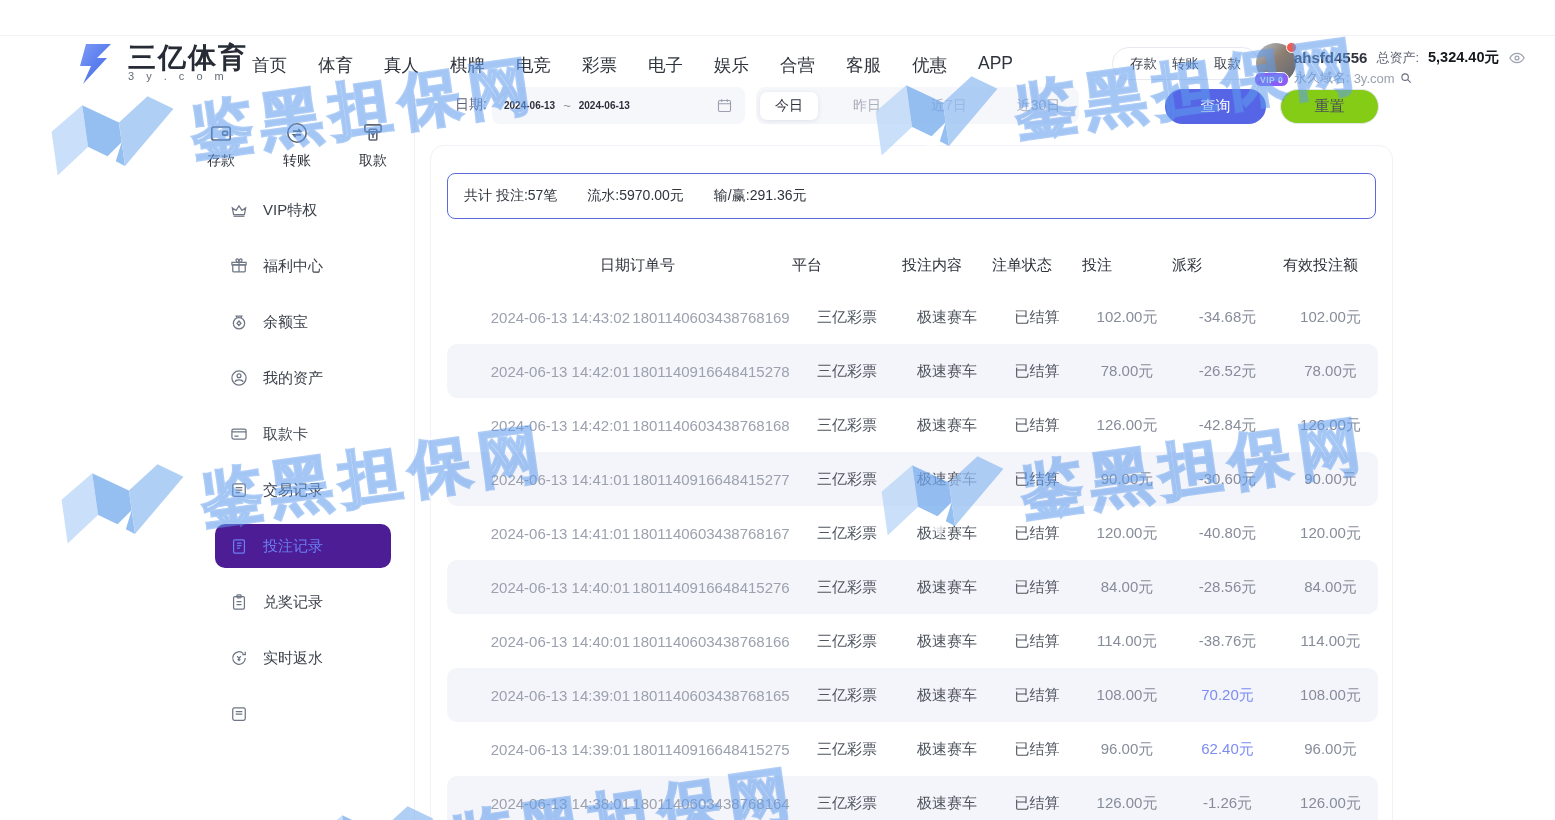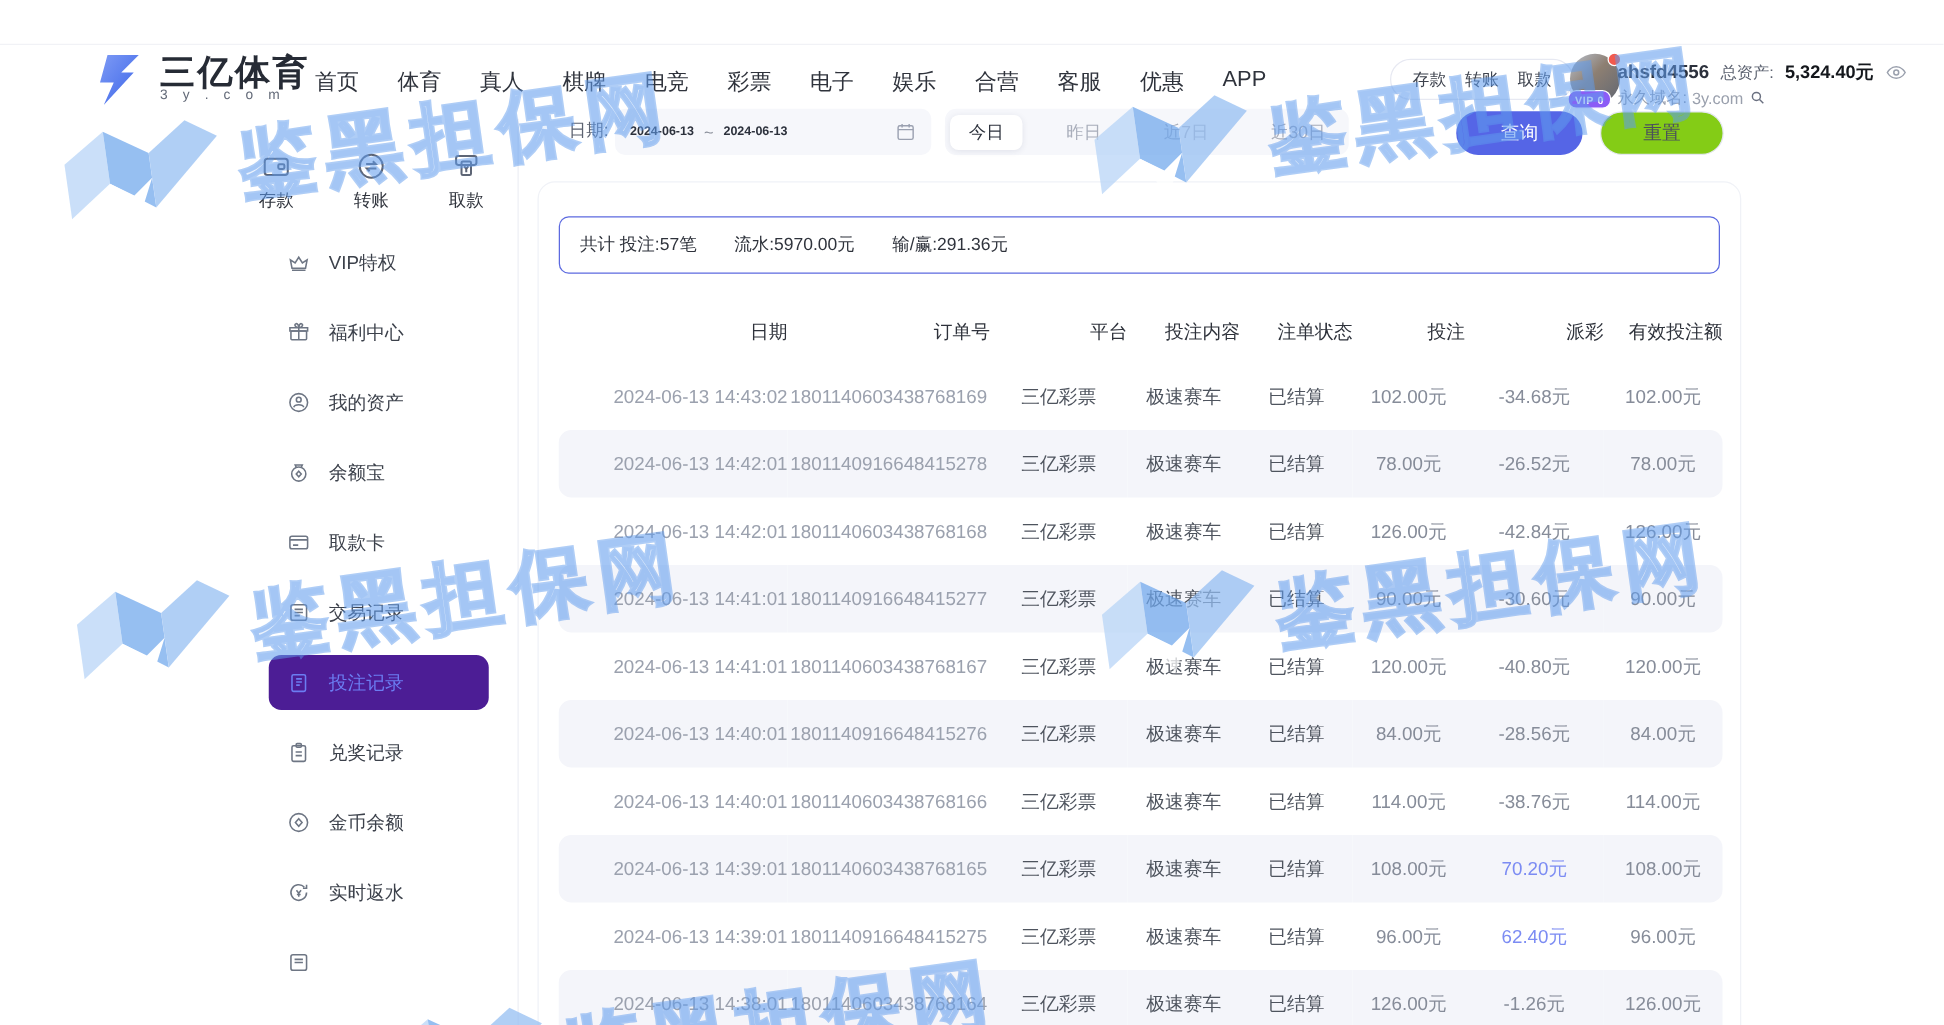--- a/index.html
+++ b/index.html
@@ -65,21 +65,21 @@
   .menu-item.active{background:#4c1d95;color:#6b7df2}
   .menu-item.active .m-icon{color:#6b7df2}
   
   .card{left:430px;top:145px;width:963px;height:700px;background:#fff;border:1px solid #f0f2f7;
     border-radius:14px;box-sizing:border-box}
   .summary{left:447px;top:173px;width:929px;height:46px;border:1px solid #5c6ae0;border-radius:8px;
     display:flex;align-items:center;gap:30px;padding:0 16px;box-sizing:border-box}
   .summary span{font-size:14px;color:#2f333c}
   
   .bet-table{left:447px;top:240px;width:931px;border-collapse:collapse;table-layout:fixed}
-  .bet-table th{height:50px;font-size:15px;font-weight:500;color:#2e323b;text-align:right;padding:0}
+  .bet-table th{height:50px;font-size:15px;font-weight:500;color:#2e323b;text-align:left;padding:0}
   .bet-table td{height:54px;font-size:15px;text-align:center;padding:0;white-space:nowrap}
   .bet-table th.c-date,.bet-table td.c-date{text-align:right;padding-left:8px}
   .striped td{background:#f4f5fa}
   .striped td:first-child{border-radius:10px 0 0 10px}
   .striped td:last-child{border-radius:0 10px 10px 0}
   .t-gray{color:#9ba1ae}
   .t-dark{color:#4e545e}
   .t-amt{color:#868c99}
   .t-pos{color:#7c8cf3}
   
@@ -229,40 +229,40 @@
         <svg viewBox="0 0 24 24" fill="none" stroke="currentColor" stroke-width="1.5">
           <rect x="4.5" y="10.5" width="15" height="8.5" rx="1"></rect>
           <path d="M3.5 7.5h17v3h-17zM12 7.5V19M12 7.5c-3.5 0-4.8-3.5-2.5-4 1.6-.3 2.5 2 2.5 4zm0 0c3.5 0 4.8-3.5 2.5-4-1.6-.3-2.5 2-2.5 4z"></path>
         </svg>
       </span>
       <span class="m-label">福利中心</span>
     </div>
     <div class="menu-item">
       <span class="m-icon icon-svg">
         <svg viewBox="0 0 24 24" fill="none" stroke="currentColor" stroke-width="1.5">
+          <circle cx="12" cy="13.5" r="6.8"></circle>
+          <path d="M9.7 7.2 8.6 4.8h6.8l-1.1 2.4"></path>
+          <path d="M12 10.8l2.4 2.7-2.4 2.7-2.4-2.7z"></path>
+        </svg>
+      </span>
+      <span class="m-label">余额宝</span>
+    </div>
+    <div class="menu-item">
+      <span class="m-icon icon-svg">
+        <svg viewBox="0 0 24 24" fill="none" stroke="currentColor" stroke-width="1.5">
           <circle cx="12" cy="12" r="8.5"></circle>
           <circle cx="12" cy="9.3" r="2.3"></circle>
           <path d="M7.2 16.6c1-3.2 8.6-3.2 9.6 0"></path>
         </svg>
       </span>
       <span class="m-label">我的资产</span>
     </div>
     <div class="menu-item">
       <span class="m-icon icon-svg">
         <svg viewBox="0 0 24 24" fill="none" stroke="currentColor" stroke-width="1.5">
-          <circle cx="12" cy="13.5" r="6.8"></circle>
-          <path d="M9.7 7.2 8.6 4.8h6.8l-1.1 2.4"></path>
-          <path d="M12 10.8l2.4 2.7-2.4 2.7-2.4-2.7z"></path>
-        </svg>
-      </span>
-      <span class="m-label">余额宝</span>
-    </div>
-    <div class="menu-item">
-      <span class="m-icon icon-svg">
-        <svg viewBox="0 0 24 24" fill="none" stroke="currentColor" stroke-width="1.5">
           <rect x="3.5" y="6" width="17" height="12" rx="2"></rect>
           <path d="M3.5 9.5h17M6.5 14.5h5"></path>
         </svg>
       </span>
       <span class="m-label">取款卡</span>
     </div>
     <div class="menu-item">
       <span class="m-icon icon-svg">
         <svg viewBox="0 0 24 24" fill="none" stroke="currentColor" stroke-width="1.5">
           <rect x="4.5" y="4.5" width="15" height="15" rx="2"></rect>
@@ -282,29 +282,20 @@
     </div>
     <div class="menu-item">
       <span class="m-icon icon-svg">
         <svg viewBox="0 0 24 24" fill="none" stroke="currentColor" stroke-width="1.5">
           <rect x="5.5" y="5.5" width="13" height="15" rx="1.5"></rect>
           <rect x="9.5" y="3.5" width="5" height="3.5" rx="1"></rect>
           <path d="M9 11.5h6M9 15h6"></path>
         </svg>
       </span>
       <span class="m-label">兑奖记录</span>
-    </div>
-    <div class="menu-item">
-      <span class="m-icon icon-svg">
-        <svg viewBox="0 0 24 24" fill="none" stroke="currentColor" stroke-width="1.5">
-          <circle cx="12" cy="12" r="8.5"></circle>
-          <path d="M12 8.3l3.2 3.7-3.2 3.7-3.2-3.7z"></path>
-        </svg>
-      </span>
-      <span class="m-label">金币余额</span>
     </div>
     <div class="menu-item">
       <span class="m-icon icon-svg">
         <svg viewBox="0 0 24 24" fill="none" stroke="currentColor" stroke-width="1.5">
           <path d="M19.5 12a7.5 7.5 0 1 1-2.2-5.3M19.5 4.5V8H16"></path>
           <path d="M9.8 9.8 12 12.6l2.2-2.8M12 12.6V16M10.2 14h3.6"></path>
         </svg>
       </span>
       <span class="m-label">实时返水</span>
     </div>

